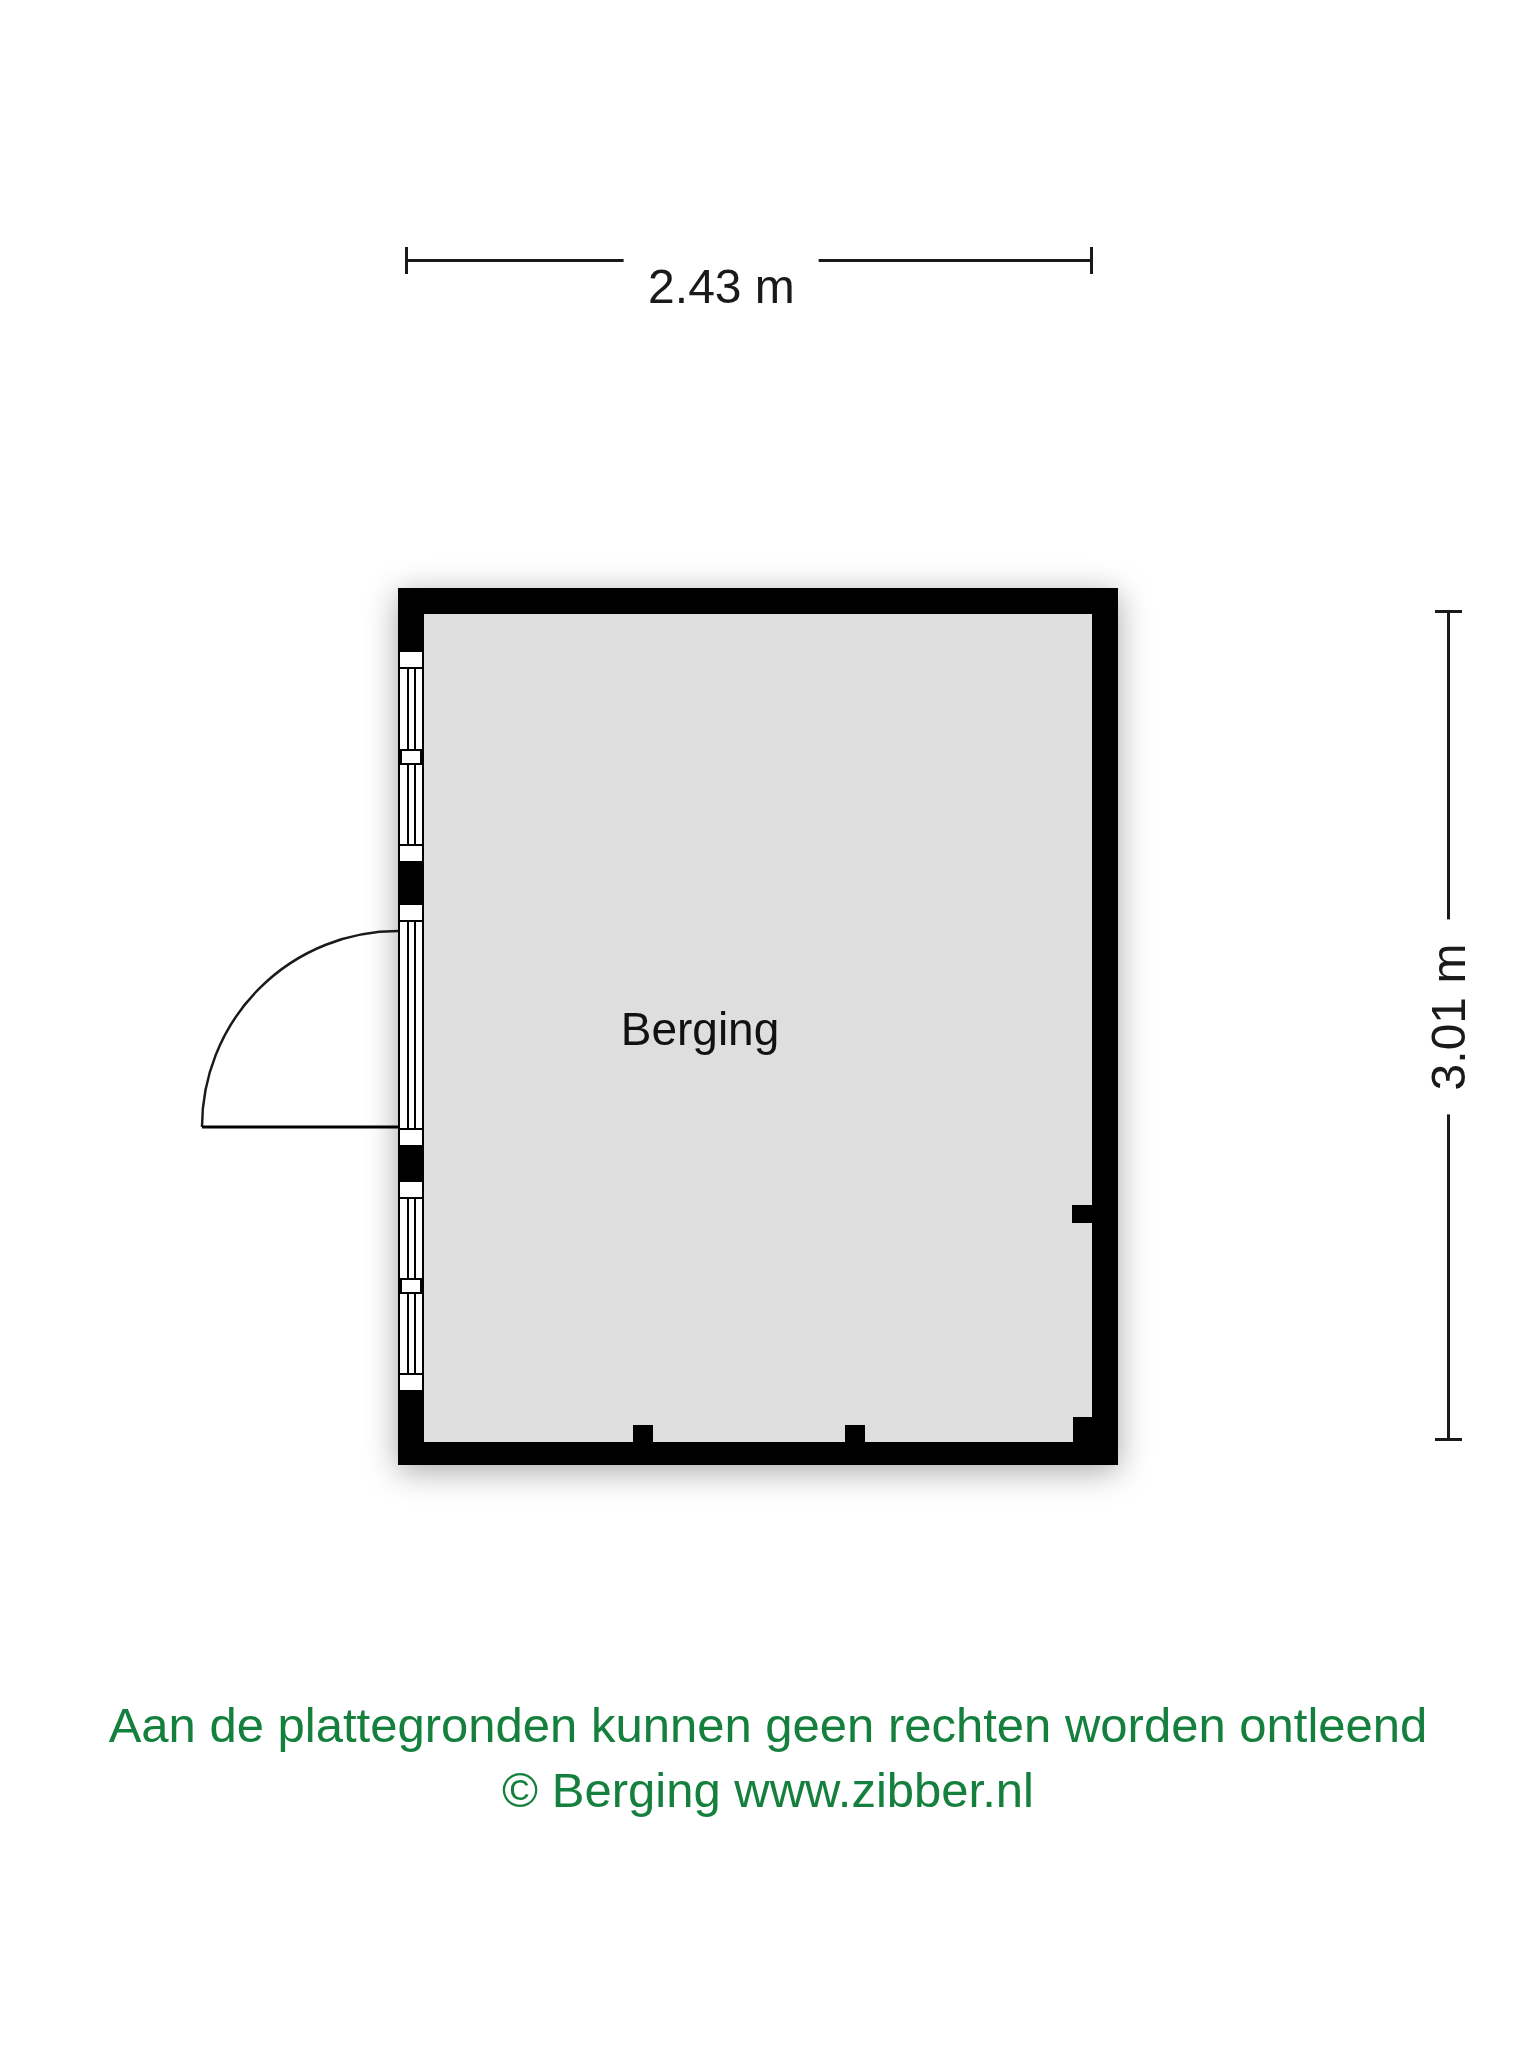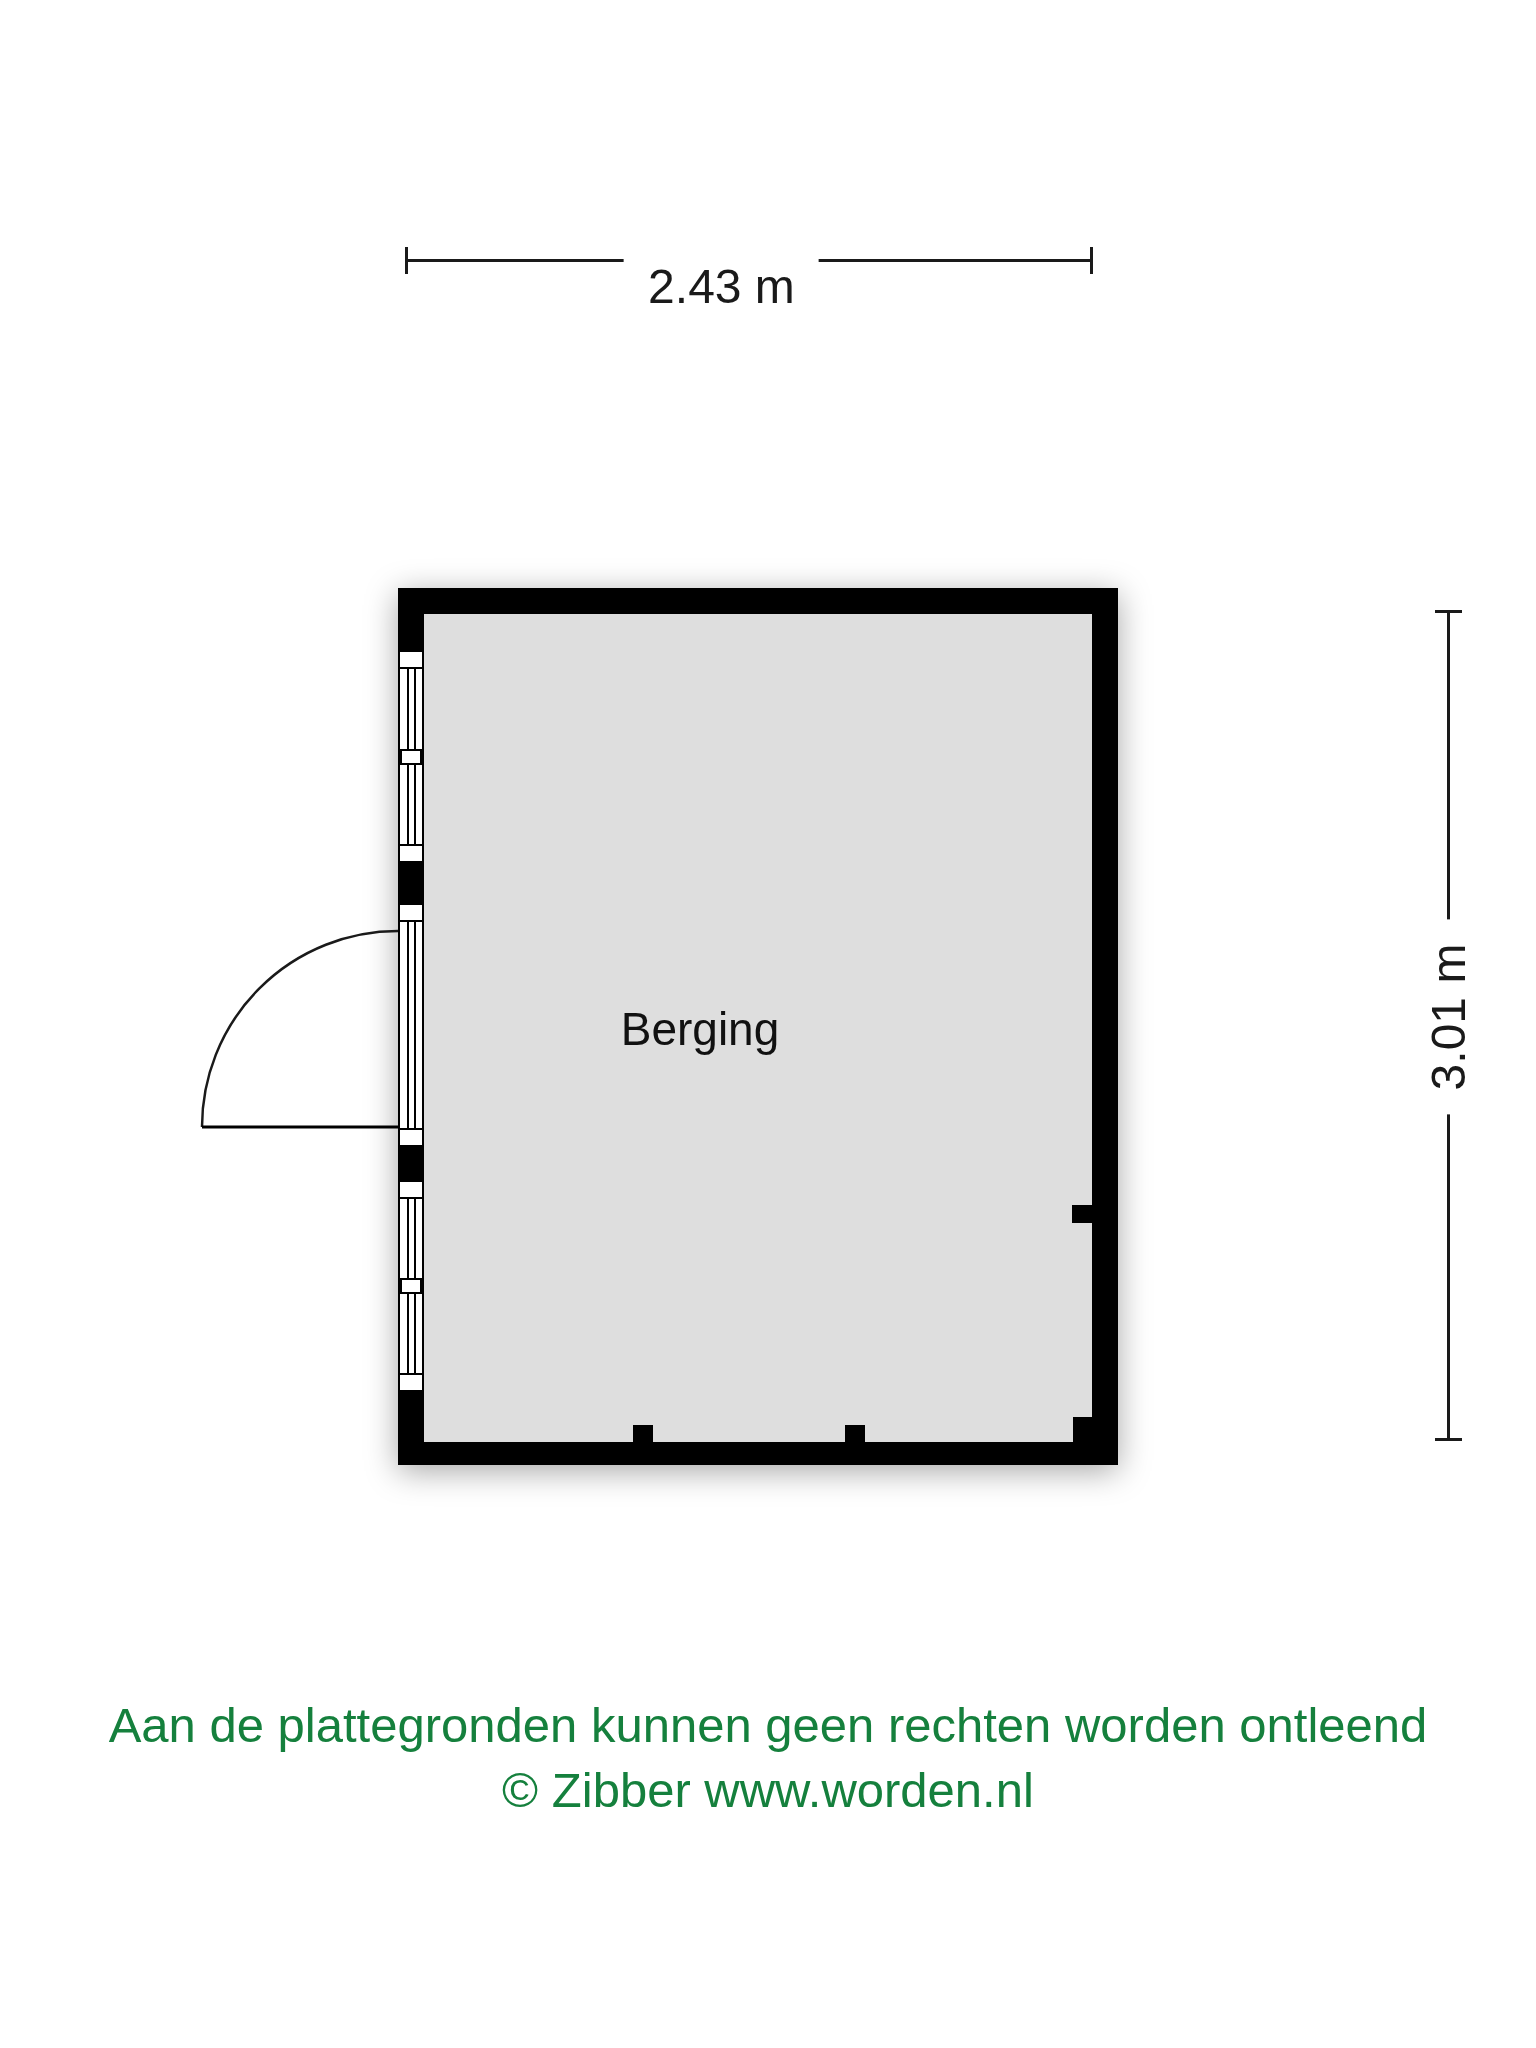--- a/index.html
+++ b/index.html
@@ -150,13 +150,13 @@
 </div>
 
 <svg class="door-svg" viewBox="0 0 1536 2048" xmlns="http://www.w3.org/2000/svg">
   <path d="M 202 1127 A 196 196 0 0 1 398 931" fill="none" stroke="#1a1a1a" stroke-width="2.5"></path>
   <path d="M 202 1127 L 398 1127" fill="none" stroke="#000000" stroke-width="3"></path>
 </svg>
 
 <div class="room-label">Berging</div>
 
 <div class="footer-line l1">Aan de plattegronden kunnen geen rechten worden ontleend</div>
-<div class="footer-line l2">© Zibber www.worden.nl</div>
+<div class="footer-line l2">© Berging www.zibber.nl</div>
 
 </body></html>

